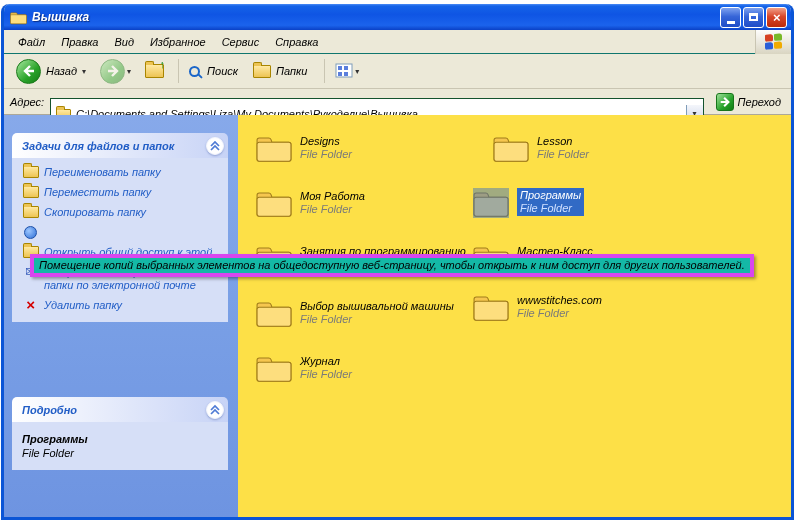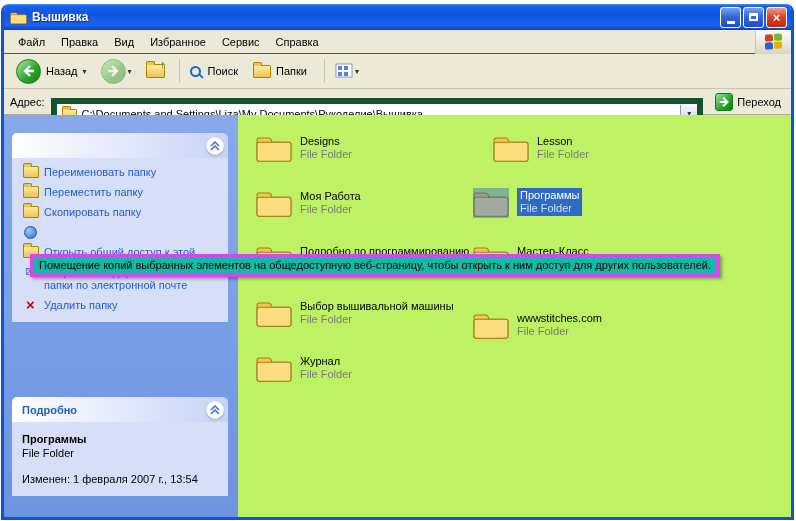--- a/index.html
+++ b/index.html
@@ -1,19 +1,19 @@
 <!DOCTYPE html>
 <html><head>
 <meta charset="utf-8">
 <style>
   * { margin:0; padding:0; box-sizing:border-box; }
   body { background:#fff; }
   .screen {
     position:relative; width:796px; height:521px; background:#fff;
-    font-family:"Liberation Sans","DejaVu Sans",sans-serif; font-size:11px; overflow:hidden;
+    font-family:"Liberation Sans","DejaVu Sans",sans-serif; font-size:11px; overflow:hidden;font-style:italic;
   }
   .window {
     position:absolute; left:1px; top:4px; width:793px; height:516px;
     border:3px solid #0b55d6; border-top:none; border-radius:8px 8px 0 0;
     overflow:hidden; background:#ece9d8;
   }
   
   .title-bar {
     position:absolute; left:0; top:0; right:0; height:26px;
     background:linear-gradient(180deg,#4b8bf5 0%,#1563e8 8%,#0f55e4 40%,#1b63ec 82%,#0a41c6 100%);
@@ -62,21 +62,21 @@
   .mini-folder::before { content:''; position:absolute; top:-4px; left:-1px; width:7px; height:3px; background:#edc453; border:1px solid #a98500; border-bottom:none; border-radius:2px 2px 0 0; }
   .up-arrow-ov { position:absolute; right:-2px; top:-6px; color:#0d8a0d; font-weight:bold; font-size:11px; line-height:10px; }
   .magnifier { position:relative; width:11px; height:11px; border:2px solid #1b66c9; border-radius:50%; flex:none; margin-right:2px; }
   .magnifier::after { content:''; position:absolute; width:6px; height:2px; background:#1b66c9; transform:rotate(45deg); right:-5px; bottom:-2px; border-radius:1px; }
   
   .address-bar {
     position:absolute; left:0; top:85px; right:0; height:26px; background:#ece9d8;
     display:flex; align-items:center; padding:0 6px; border-bottom:1px solid #aca899;
   }
   .addr-label { margin-right:6px; color:#000; }
-  .combo { flex:1; height:32px; background:#fff; border:6px solid #14532d; display:flex; align-items:center; padding-left:3px;margin-top:24px; }
+  .combo { flex:1; height:32px; background:#fff; border:1px solid #14532d; display:flex; align-items:center; padding-left:3px;margin-top:24px; }
   .combo .path { flex:1; white-space:nowrap; overflow:hidden; }
   .combo-drop { width:17px; height:18px; background:linear-gradient(180deg,#f4f6fb,#cdd6ea); border-left:1px solid #7f9db9; display:flex; align-items:center; justify-content:center; flex:none; }
   .go-btn { display:flex; align-items:center; margin-left:8px; padding:1px 4px; cursor:default; }
   .go-icon { width:18px; height:18px; border-radius:3px; border:1px solid #17751a; background:linear-gradient(135deg,#9fe09a,#27a22b 60%,#0f7c13); display:flex; align-items:center; justify-content:center; margin-right:4px; flex:none; }
   
   .main { position:absolute; left:0; top:111px; right:0; bottom:0; display:flex; }
   .sidebar { position:relative; width:234px; flex:none; background:linear-gradient(180deg,#87a9ea 0%,#7aa0e6 45%,#6e94e1 100%); }
   .pane { position:absolute; left:8px; width:216px; }
   .pane-header {
     height:25px; border-radius:5px 5px 0 0;
@@ -91,21 +91,21 @@
   .task-item.hovered .task-label { text-decoration:underline; }
   .publish-wrap { position:relative; }
   .red-squiggle { position:absolute; left:-2px; top:13px; }
   .globe { width:13px; height:13px; border-radius:50%; border:1px solid #1c4fa8; background:radial-gradient(circle at 35% 35%,#9cc6ff,#2f6fd6); }
   .email-glyph { color:#3a5fbd; font-size:13px; line-height:12px; }
   .del-glyph { color:#d40000; font-size:15px; font-weight:bold; line-height:12px; }
   .details-body { padding:10px; background:#d6dff7; line-height:14px; }
   .details-name { font-weight:bold; }
   .details-mod { margin-top:12px; }
   
-  .content { position:relative; flex:1; background:#bef264; }
+  .content { position:relative; flex:1; background:#fde047; }
   .folder-item { position:absolute; width:215px; display:flex; align-items:flex-start; cursor:default; }
   .ficon { position:relative; width:36px; height:30px; margin-right:8px; flex:none; }
   .flabel { padding-top:2px; line-height:13px; display:inline-block; }
   .fname, .ftype { display:block; }
   .ftype { color:#7a7a7a; }
   .folder-item.selected .ficon::after { content:''; position:absolute; inset:0; background:rgba(49,106,197,.45); }
   .folder-item.selected .flabel { background:#316ac5; padding:1px 3px; }
   .folder-item.selected .fname { color:#fff; }
   .folder-item.selected .ftype { color:#cfe0ff; }
   
@@ -222,20 +222,21 @@
         <span>Переход</span>
       </span>
     </div>
 
     <div class="main">
 
       <div class="sidebar">
 
         <div class="pane" style="top:18px;">
           <div class="pane-header">
+            <span>Задачи для файлов и папок</span>
             <span class="chev-btn">
               <svg width="12" height="12" viewBox="0 0 12 12">
                   <path d="M2 6 L6 2 L10 6 M2 10 L6 6 L10 10" stroke="#4f7bd5" stroke-width="1.7" fill="none"></path>
                 </svg>
             </span>
           </div>
           <div class="pane-body">
             <div class="task-item">
               <span class="task-icon">
                   <span class="mini-folder"></span>
@@ -286,21 +287,20 @@
             <span>Подробно</span>
             <span class="chev-btn">
               <svg width="12" height="12" viewBox="0 0 12 12">
                   <path d="M2 6 L6 2 L10 6 M2 10 L6 6 L10 10" stroke="#4f7bd5" stroke-width="1.7" fill="none"></path>
                 </svg>
             </span>
           </div>
           <div class="details-body">
             <div class="details-name">Программы</div>
             <div>File Folder</div>
-            <div class="details-mod">Изменен: 1 февраля 2007 г., 13:54</div>
           </div>
         </div>
       </div>
 
       <div class="content">
 
         <div class="folder-item" style="left:18px;top:18px;">
           <span class="ficon"><svg width="36" height="30" viewBox="0 0 34 27">
                 <path d="M1 24 V6 q0-2 2-2 h9 q1.6 0 2.2 1.6 L15 8 h16 q2 0 2 2 v14 q0 2-2 2 H3 q-2 0-2-2z" fill="#f6c64f" stroke="#a07c1a"></path>
                 <path d="M1 24 V10 q0-2 2-2 h28 q2 0 2 2 v14 q0 2-2 2 H3 q-2 0-2-2z" fill="#fdde7e" stroke="#a07c1a"></path>
@@ -343,21 +343,21 @@
               <span class="ftype">File Folder</span>
             </span>
         </div>
 
         <div class="folder-item" style="left:18px;top:128px;">
           <span class="ficon"><svg width="36" height="30" viewBox="0 0 34 27">
                 <path d="M1 24 V6 q0-2 2-2 h9 q1.6 0 2.2 1.6 L15 8 h16 q2 0 2 2 v14 q0 2-2 2 H3 q-2 0-2-2z" fill="#f6c64f" stroke="#a07c1a"></path>
                 <path d="M1 24 V10 q0-2 2-2 h28 q2 0 2 2 v14 q0 2-2 2 H3 q-2 0-2-2z" fill="#fdde7e" stroke="#a07c1a"></path>
               </svg></span>
           <span class="flabel" style="width:220px;">
-              <span class="fname" style="white-space:nowrap;">Подробно по программированию</span>
+              <span class="fname" style="white-space:nowrap;">Занятия по программированию</span>
               <span class="ftype">File Folder</span>
             </span>
         </div>
 
         <div class="folder-item" style="left:235px;top:128px;">
           <span class="ficon"><svg width="36" height="30" viewBox="0 0 34 27">
                 <path d="M1 24 V6 q0-2 2-2 h9 q1.6 0 2.2 1.6 L15 8 h16 q2 0 2 2 v14 q0 2-2 2 H3 q-2 0-2-2z" fill="#f6c64f" stroke="#a07c1a"></path>
                 <path d="M1 24 V10 q0-2 2-2 h28 q2 0 2 2 v14 q0 2-2 2 H3 q-2 0-2-2z" fill="#fdde7e" stroke="#a07c1a"></path>
               </svg></span>
           <span class="flabel">
@@ -370,21 +370,21 @@
           <span class="ficon"><svg width="36" height="30" viewBox="0 0 34 27">
                 <path d="M1 24 V6 q0-2 2-2 h9 q1.6 0 2.2 1.6 L15 8 h16 q2 0 2 2 v14 q0 2-2 2 H3 q-2 0-2-2z" fill="#f6c64f" stroke="#a07c1a"></path>
                 <path d="M1 24 V10 q0-2 2-2 h28 q2 0 2 2 v14 q0 2-2 2 H3 q-2 0-2-2z" fill="#fdde7e" stroke="#a07c1a"></path>
               </svg></span>
           <span class="flabel" style="width:200px;">
               <span class="fname" style="white-space:nowrap;">Выбор вышивальной машины</span>
               <span class="ftype">File Folder</span>
             </span>
         </div>
 
-        <div class="folder-item" style="left:235px;top:195px;">
+        <div class="folder-item" style="left:235px;top:177px;">
           <span class="ficon"><svg width="36" height="30" viewBox="0 0 34 27">
                 <path d="M1 24 V6 q0-2 2-2 h9 q1.6 0 2.2 1.6 L15 8 h16 q2 0 2 2 v14 q0 2-2 2 H3 q-2 0-2-2z" fill="#f6c64f" stroke="#a07c1a"></path>
                 <path d="M1 24 V10 q0-2 2-2 h28 q2 0 2 2 v14 q0 2-2 2 H3 q-2 0-2-2z" fill="#fdde7e" stroke="#a07c1a"></path>
               </svg></span>
           <span class="flabel">
               <span class="fname">wwwstitches.com</span>
               <span class="ftype">File Folder</span>
             </span>
         </div>
 

